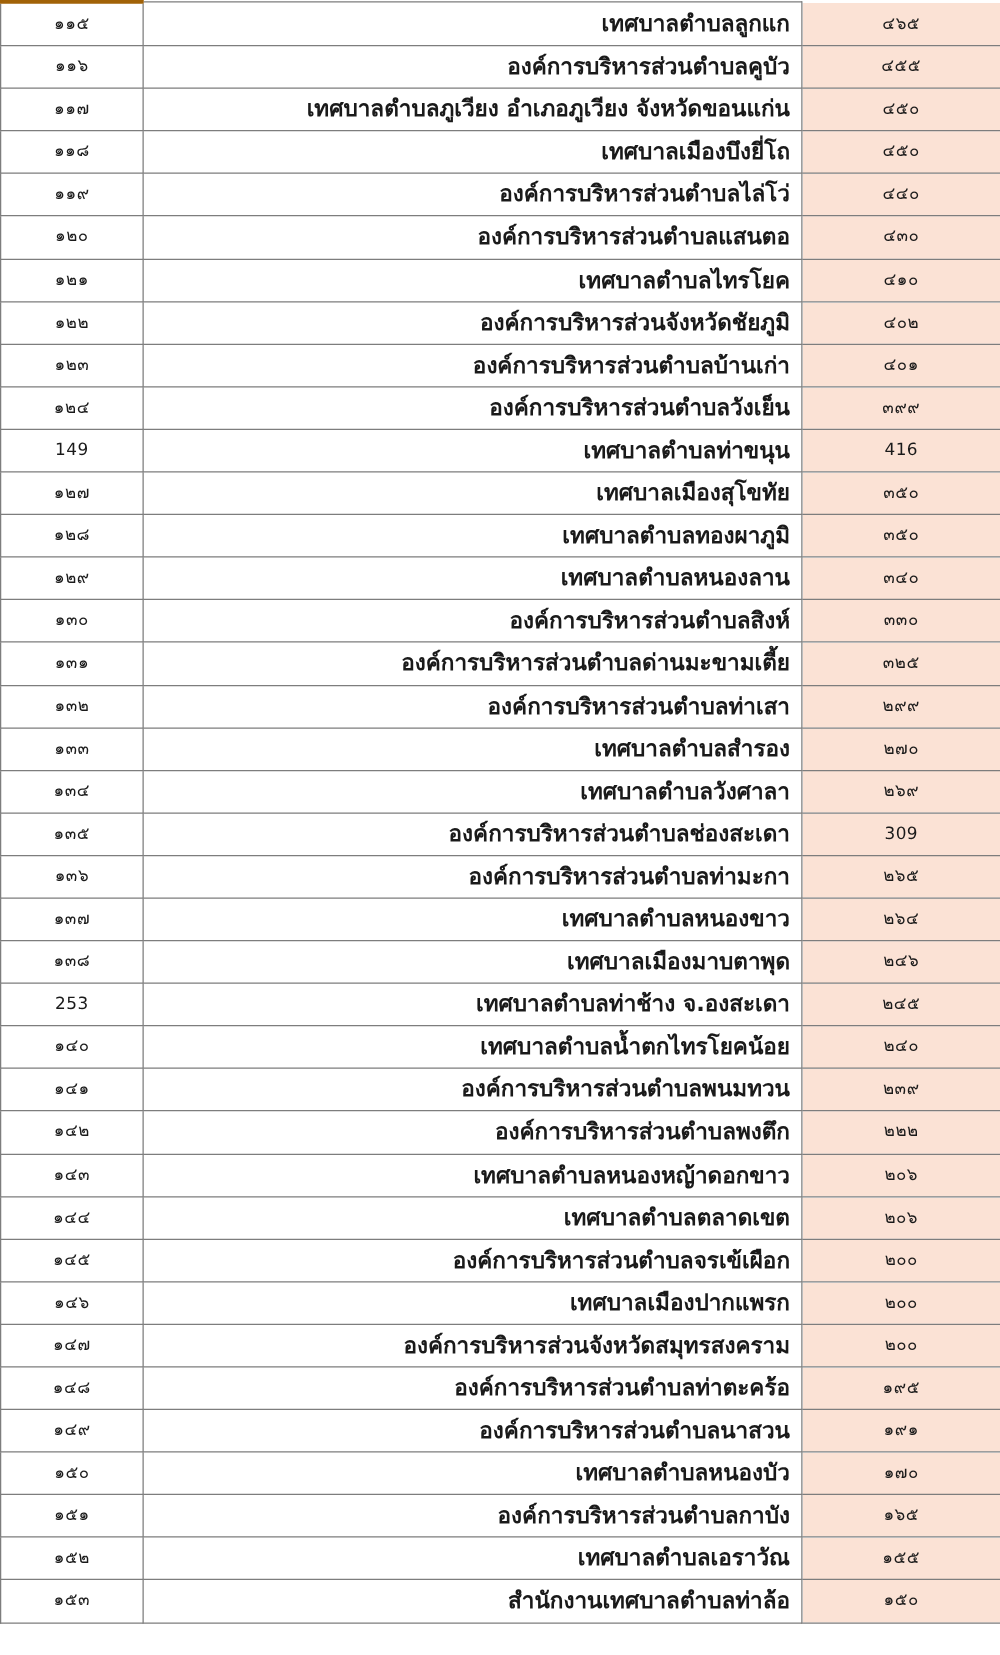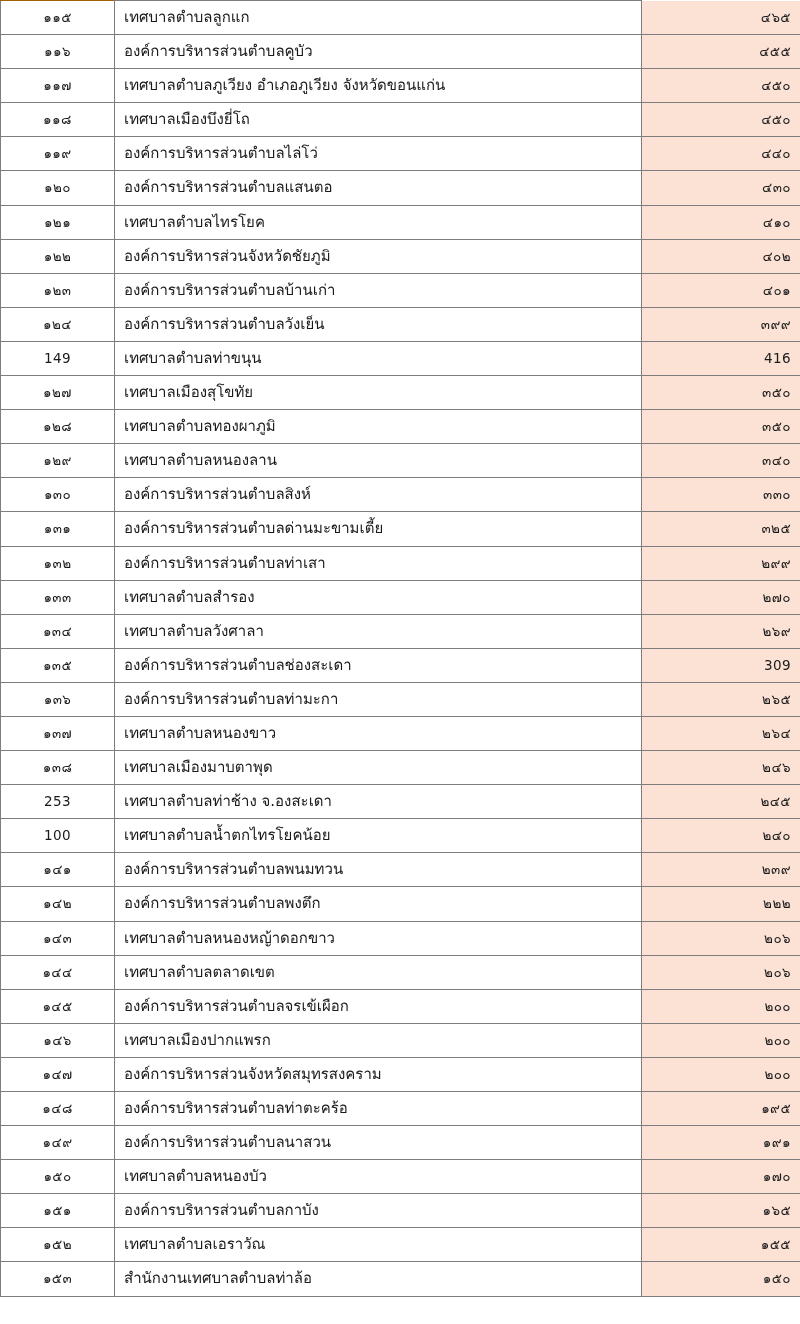--- a/index.html
+++ b/index.html
@@ -49,36 +49,37 @@
   }
 
   td.cell-rank {
     text-align: center;
     border-left: 1px solid #ffffff;
     font-size: 13.5px;
     letter-spacing: 0.4px;
   }
 
   td.cell-name {
-    text-align: left;
+    text-align: right;
     padding-left: 11px;
-    font-size: 15px;
+    font-size: 18px;
+    font-weight: bold;
   }
 
   td.cell-value {
-    text-align: right;
+    text-align: center;
     padding-right: 13px;
     background: #fbe2d5;
     border-right: 1px solid #ffffff;
     font-size: 13.5px;
     letter-spacing: 0.4px;
   }
 
   
-  table.data-table tr:first-child td.cell-rank { border-top: 1px solid #a16207; }
+  table.data-table tr:first-child td.cell-rank { border-top: 3px solid #a16207; }
   table.data-table tr:first-child td.cell-name { border-top: 1px solid #7d7d7d; }
   table.data-table tr:first-child td.cell-value { border-top: 1px solid #ffffff; }
   table.data-table tr:last-child td { border-bottom: 1px solid #7d7d7d; }
 </style>
 </head>
 <body>
 
 <div class="sheet">
   <table class="data-table">
     <colgroup>
@@ -201,21 +202,21 @@
           <td class="cell-rank">๑๓๘</td>
           <td class="cell-name">เทศบาลเมืองมาบตาพุด</td>
           <td class="cell-value">๒๔๖</td>
         </tr>
         <tr>
           <td class="cell-rank">253</td>
           <td class="cell-name">เทศบาลตำบลท่าช้าง จ.องสะเดา</td>
           <td class="cell-value">๒๔๕</td>
         </tr>
         <tr>
-          <td class="cell-rank">100</td>
+          <td class="cell-rank">๑๔๐</td>
           <td class="cell-name">เทศบาลตำบลน้ำตกไทรโยคน้อย</td>
           <td class="cell-value">๒๔๐</td>
         </tr>
         <tr>
           <td class="cell-rank">๑๔๑</td>
           <td class="cell-name">องค์การบริหารส่วนตำบลพนมทวน</td>
           <td class="cell-value">๒๓๙</td>
         </tr>
         <tr>
           <td class="cell-rank">๑๔๒</td>

